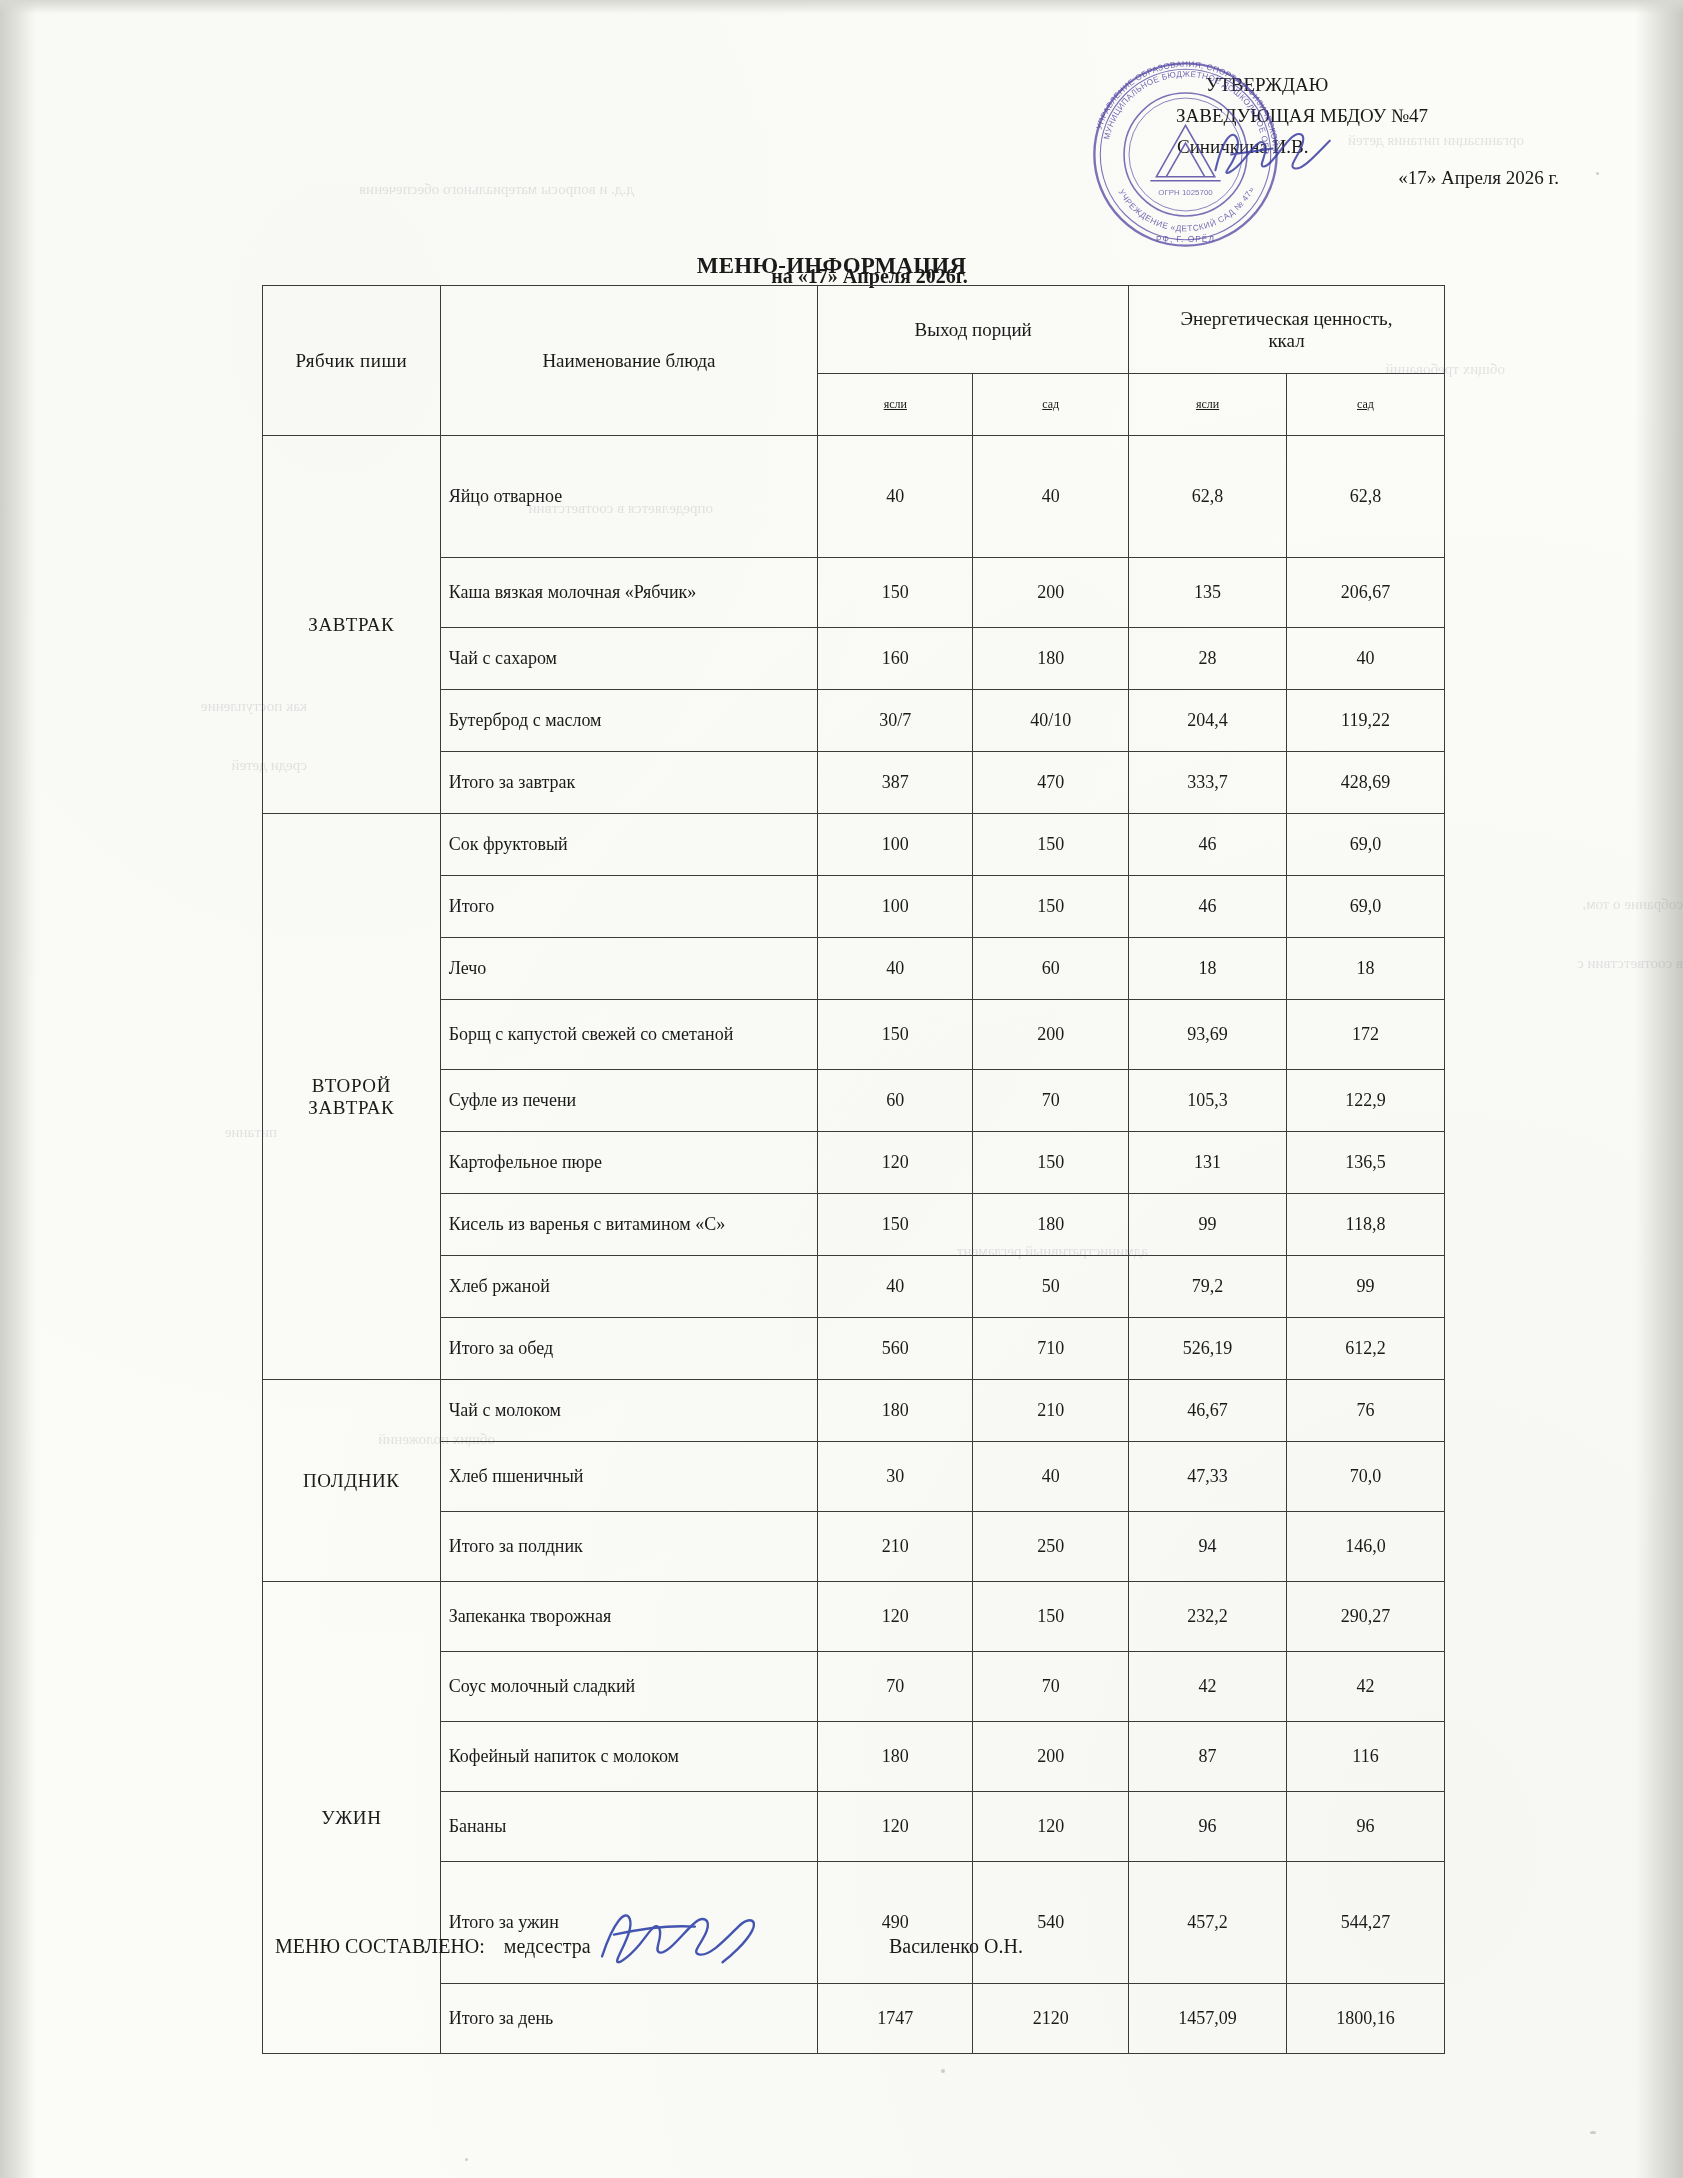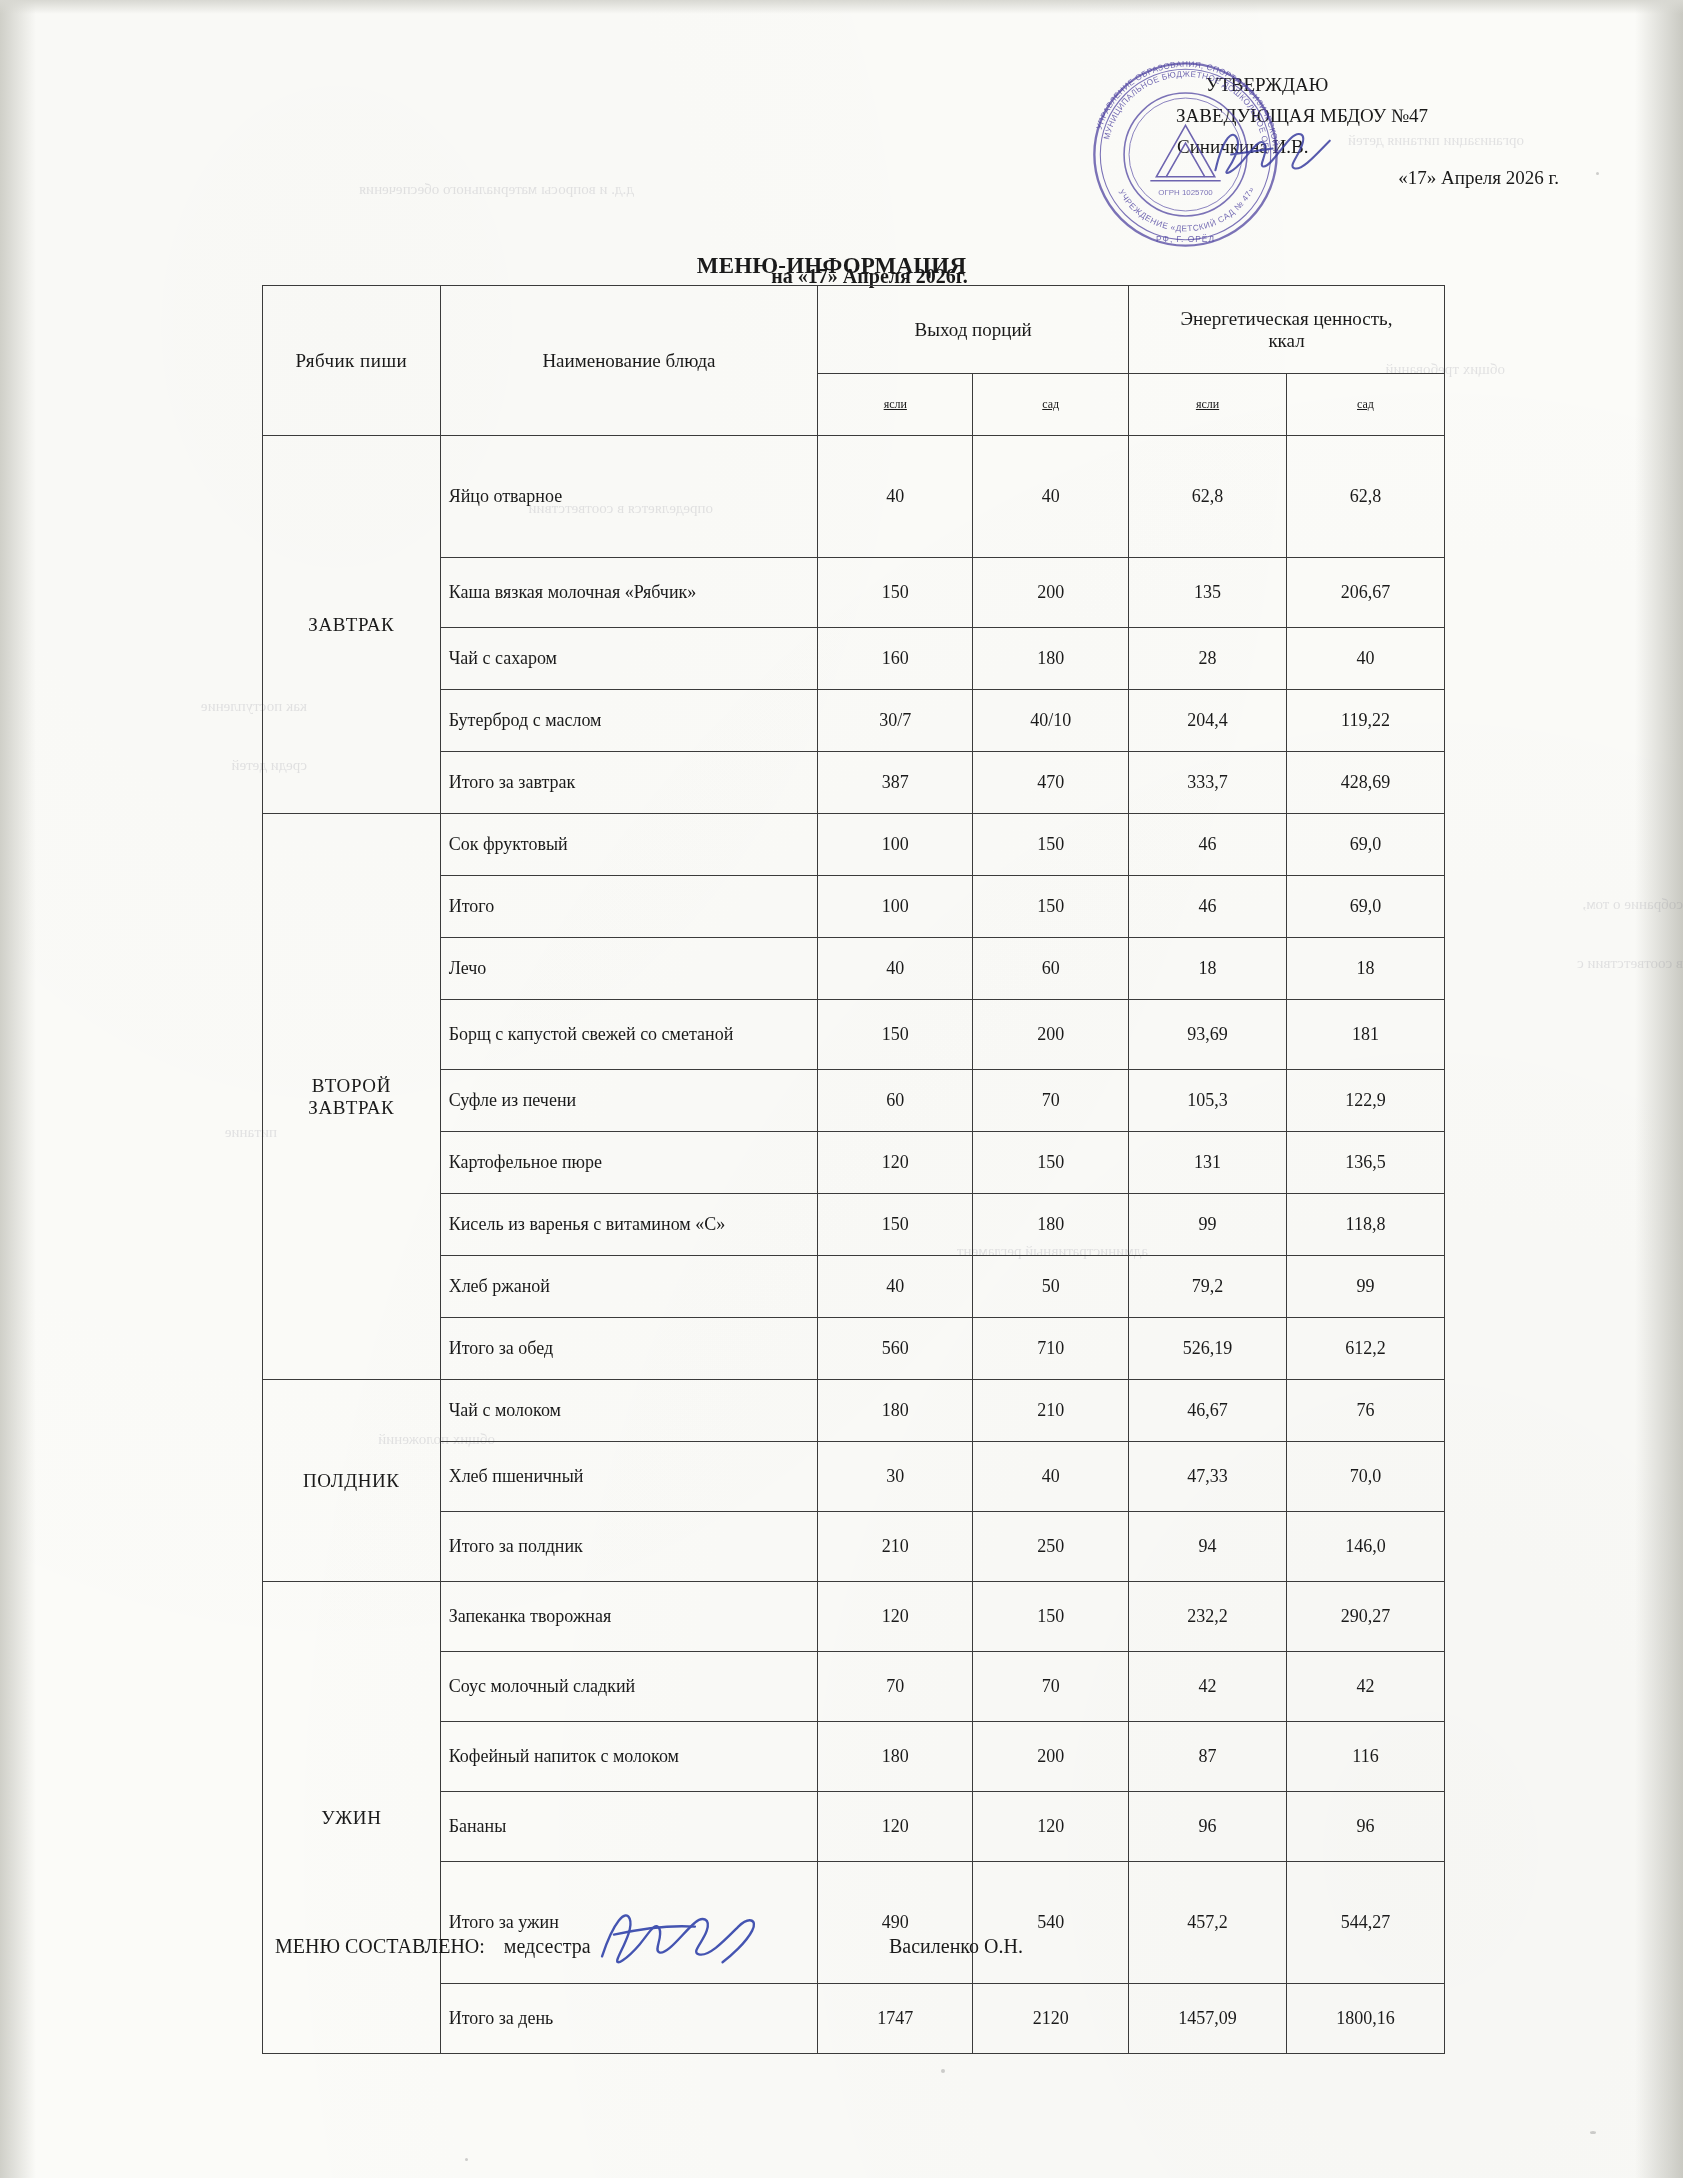--- a/index.html
+++ b/index.html
@@ -331,21 +331,21 @@
           <td class="c-num">40</td>
           <td class="c-num">60</td>
           <td class="c-num">18</td>
           <td class="c-num">18</td>
         </tr>
         <tr class="row-tall">
           <td class="c-dish">Борщ с капустой свежей со сметаной</td>
           <td class="c-num">150</td>
           <td class="c-num">200</td>
           <td class="c-num">93,69</td>
-          <td class="c-num">181</td>
+          <td class="c-num">172</td>
         </tr>
         <tr class="row-mid">
           <td class="c-dish">Суфле из печени</td>
           <td class="c-num">60</td>
           <td class="c-num">70</td>
           <td class="c-num">105,3</td>
           <td class="c-num">122,9</td>
         </tr>
         <tr class="row-mid">
           <td class="c-dish">Картофельное пюре</td>

